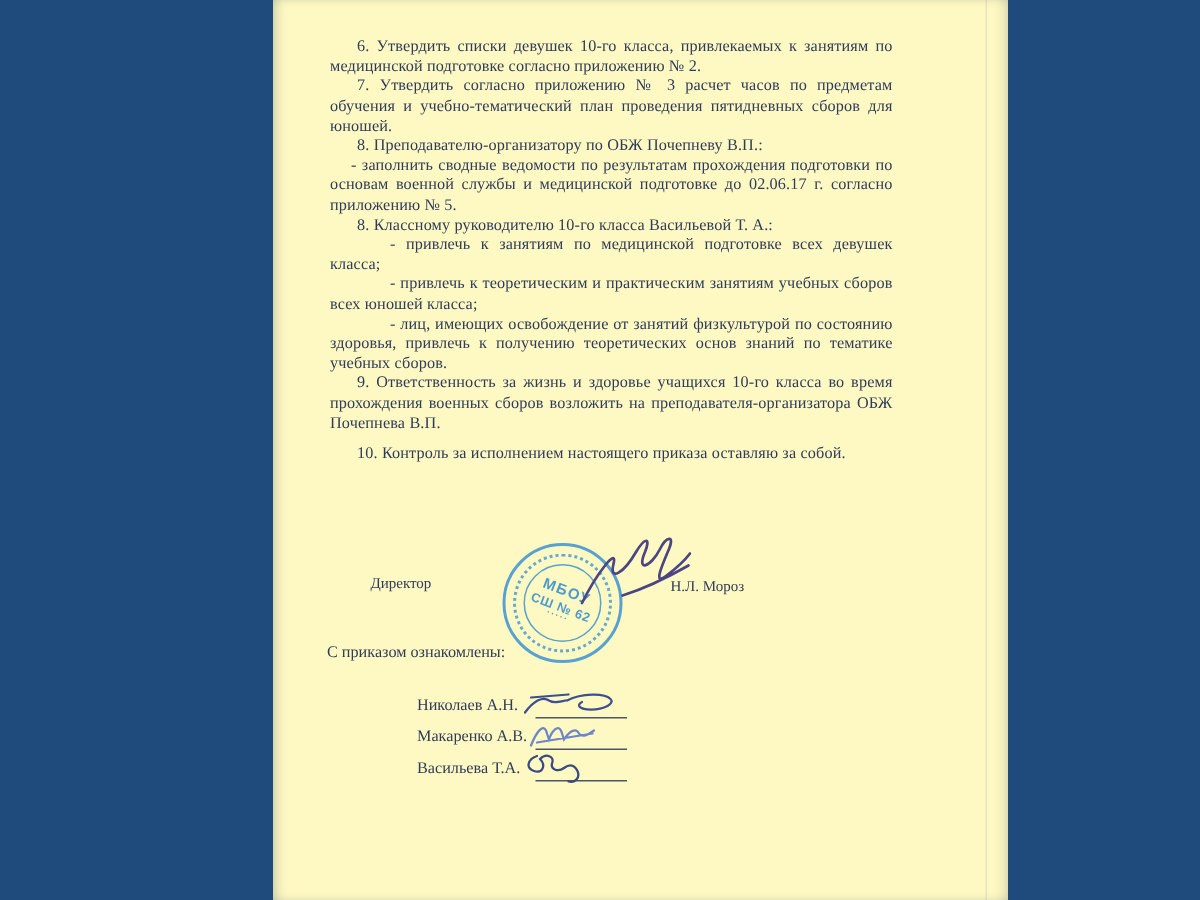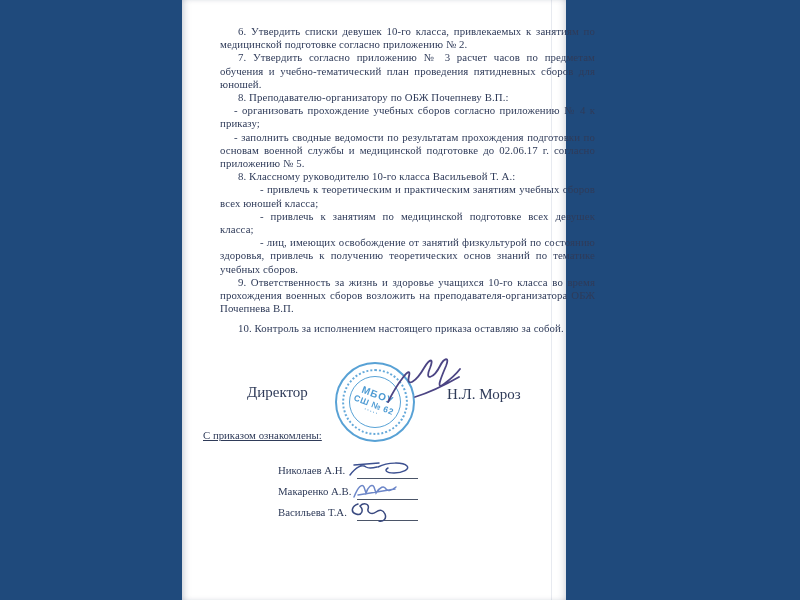--- a/index.html
+++ b/index.html
@@ -3,43 +3,43 @@
 <meta charset="utf-8">
 <style>
   html,body{margin:0;padding:0;}
   body{
     width:800px;height:600px;overflow:hidden;
     background:#1f4a7c;
     font-family:"Liberation Serif", serif;
     position:relative;
   }
   .paper{
-    position:absolute;left:182px;top:0;width:384px;height:600px;
-    background:#ffffff;
+    position:absolute;left:182px;top:0;width:490px;height:600px;
+    background:#fef9c3;
     box-shadow: inset 5px 0 9px -5px rgba(20,40,80,0.35), inset -5px 0 9px -5px rgba(20,40,80,0.28);
   }
   .paper::after{ 
     content:"";position:absolute;right:14px;top:0;bottom:0;width:1px;
     background:rgba(120,140,170,0.18);
   }
   .doc-text{
     position:absolute;left:38px;top:25px;width:375px;
     font-size:10.8px;line-height:13.2px;color:#2f3b59;
     text-align:justify;letter-spacing:0.1px;
   }
   .para{margin:0;text-indent:18px;}
   .para.dash{text-indent:14px;}
   .para.deep{text-indent:40px;}
   .para.last{margin-top:7px;}
   .b{font-weight:normal;}
 
-  .sig-label{position:absolute;font-size:15px;color:#2f3b59;white-space:nowrap;}
+  .sig-label{position:absolute;font-size:10px;color:#2f3b59;white-space:nowrap;}
   #director-label{left:65px;top:384px;}
   #director-name{left:265px;top:386px;text-align:right;}
-  #ack-heading{left:21px;top:429px;font-size:10.8px;text-decoration:underline;}
+  #ack-heading{left:36px;top:429px;font-size:10.8px;}
 
   
   .stamp{position:absolute;left:153px;top:362px;width:80px;height:80px;opacity:0.92;}
   .stamp > div{position:absolute;border-radius:50%;}
   .ring-outer{inset:0;border:2.5px solid #4a9ad2;}
   .ring-text{inset:7px;border:2px dotted #58a2d7;}
   .ring-inner{inset:14px;border:1.5px solid #4a9ad2;}
   .stamp-center{
     inset:15px;display:flex;flex-direction:column;align-items:center;justify-content:center;
     transform:rotate(21deg);color:#3f93d0;font-family:"Liberation Sans",sans-serif;
@@ -60,25 +60,24 @@
 </style>
 </head>
 <body>
 
 <div class="paper">
 
   <div class="doc-text" id="doc-body">
       <p class="para num"><span>6. Утвердить списки девушек 10-го класса, привлекаемых к  занятиям по медицинской подготовке согласно приложению  № 2.</span></p>
       <p class="para num"><span>7.  Утвердить согласно приложению № 3 расчет часов по предметам обучения и учебно-тематический план проведения пятидневных сборов для юношей.</span></p>
       <p class="para num"><span>8.  Преподавателю-организатору по ОБЖ </span><span class="b">Почепневу В.П.</span><span>:</span></p>
-      <p class="para dash"><span>- организовать прохождение учебных сборов согласно приложению № 4 к приказу;</span></p>
       <p class="para dash"><span>- заполнить сводные ведомости по результатам прохождения подготовки по основам военной службы  и медицинской подготовке до 02.06.17 г. согласно приложению № 5.</span></p>
       <p class="para num"><span>8.  Классному руководителю 10-го класса </span><span class="b">Васильевой Т. А.</span><span>:</span></p>
+      <p class="para deep"><span>- привлечь к  занятиям по медицинской подготовке всех девушек класса;</span></p>
       <p class="para deep"><span>- привлечь к  теоретическим и практическим занятиям учебных сборов всех юношей класса;</span></p>
-      <p class="para deep"><span>- привлечь к  занятиям по медицинской подготовке всех девушек класса;</span></p>
       <p class="para deep"><span>- лиц, имеющих освобождение от занятий физкультурой по состоянию здоровья, привлечь к получению теоретических основ знаний по тематике  учебных сборов.</span></p>
       <p class="para num"><span>9. Ответственность за жизнь и здоровье учащихся 10-го класса во время прохождения военных сборов возложить на преподавателя-организатора ОБЖ </span><span class="b">Почепнева В.П.</span></p>
       <p class="para num last"><span>10. Контроль  за исполнением  настоящего приказа оставляю за собой.</span></p>
     </div>
 
   <span class="sig-label" id="director-label">Директор</span>
 
   <div class="stamp">
     <div class="ring-outer"></div>
     <div class="ring-text"></div>

